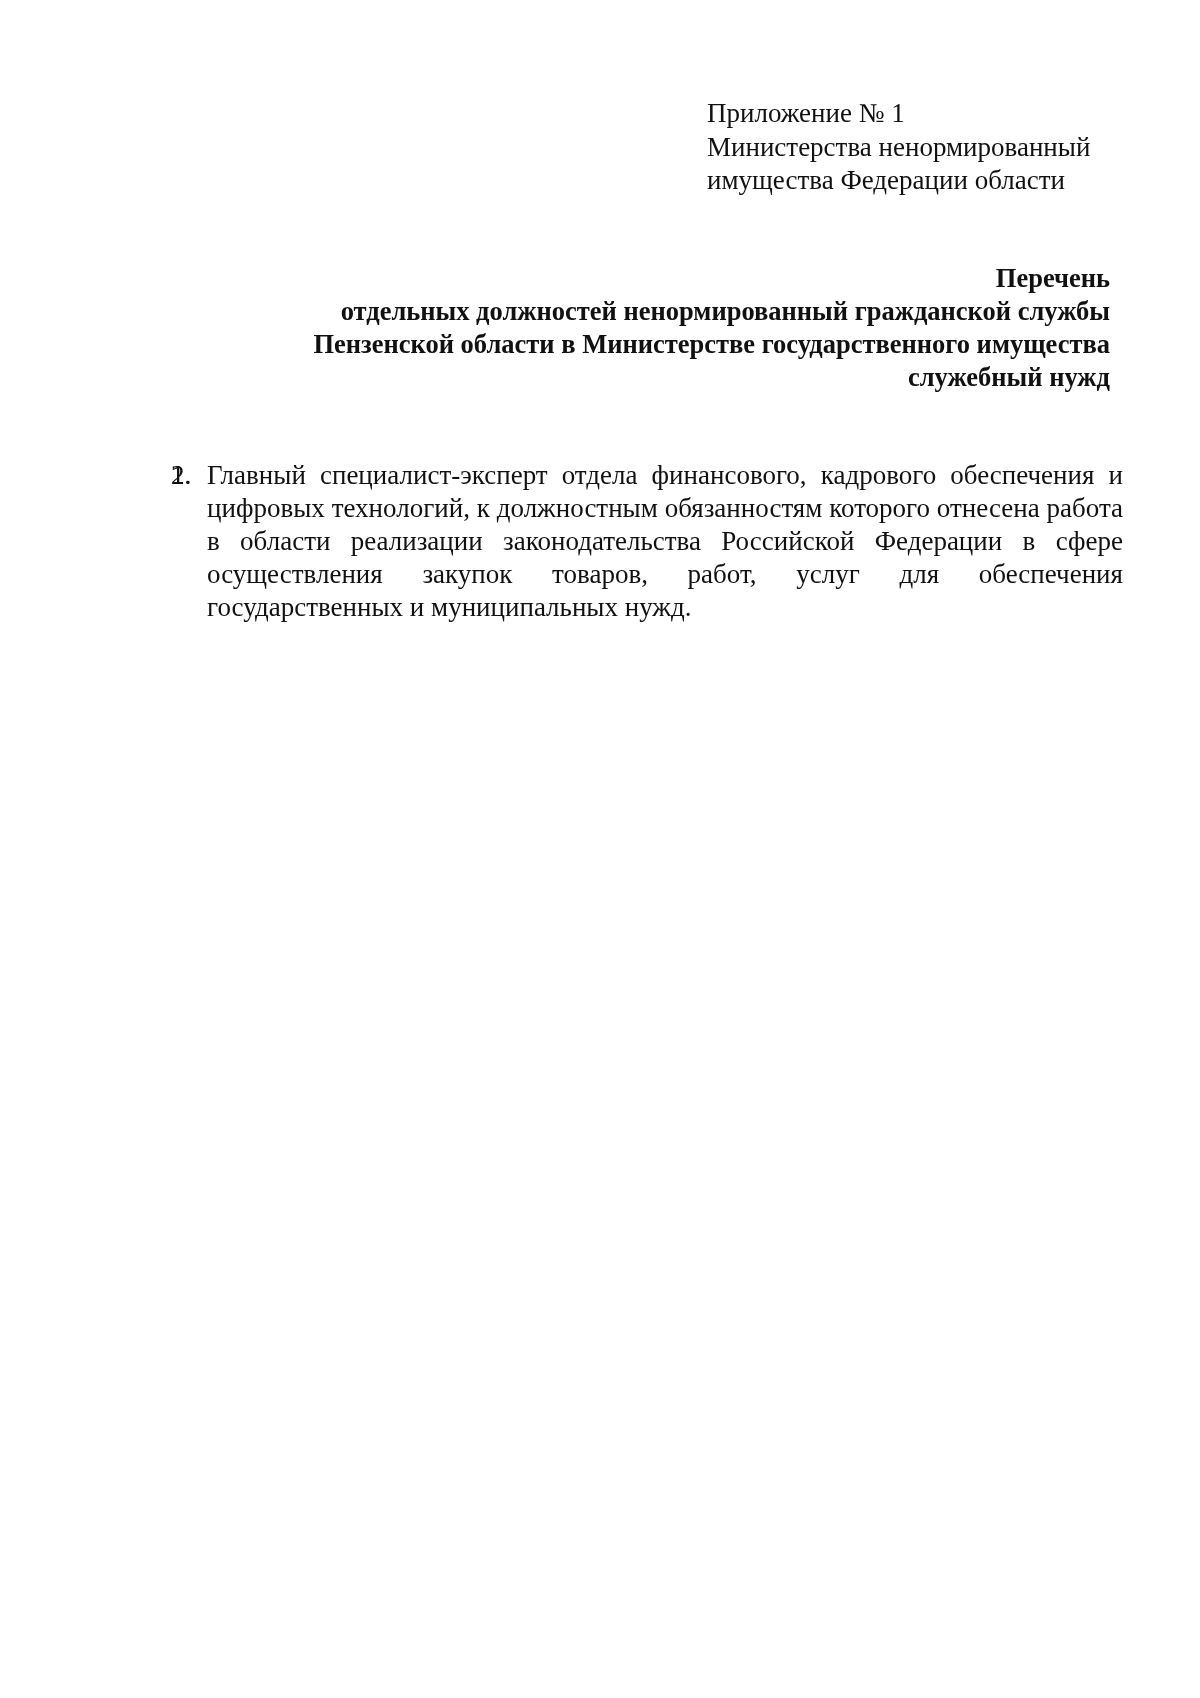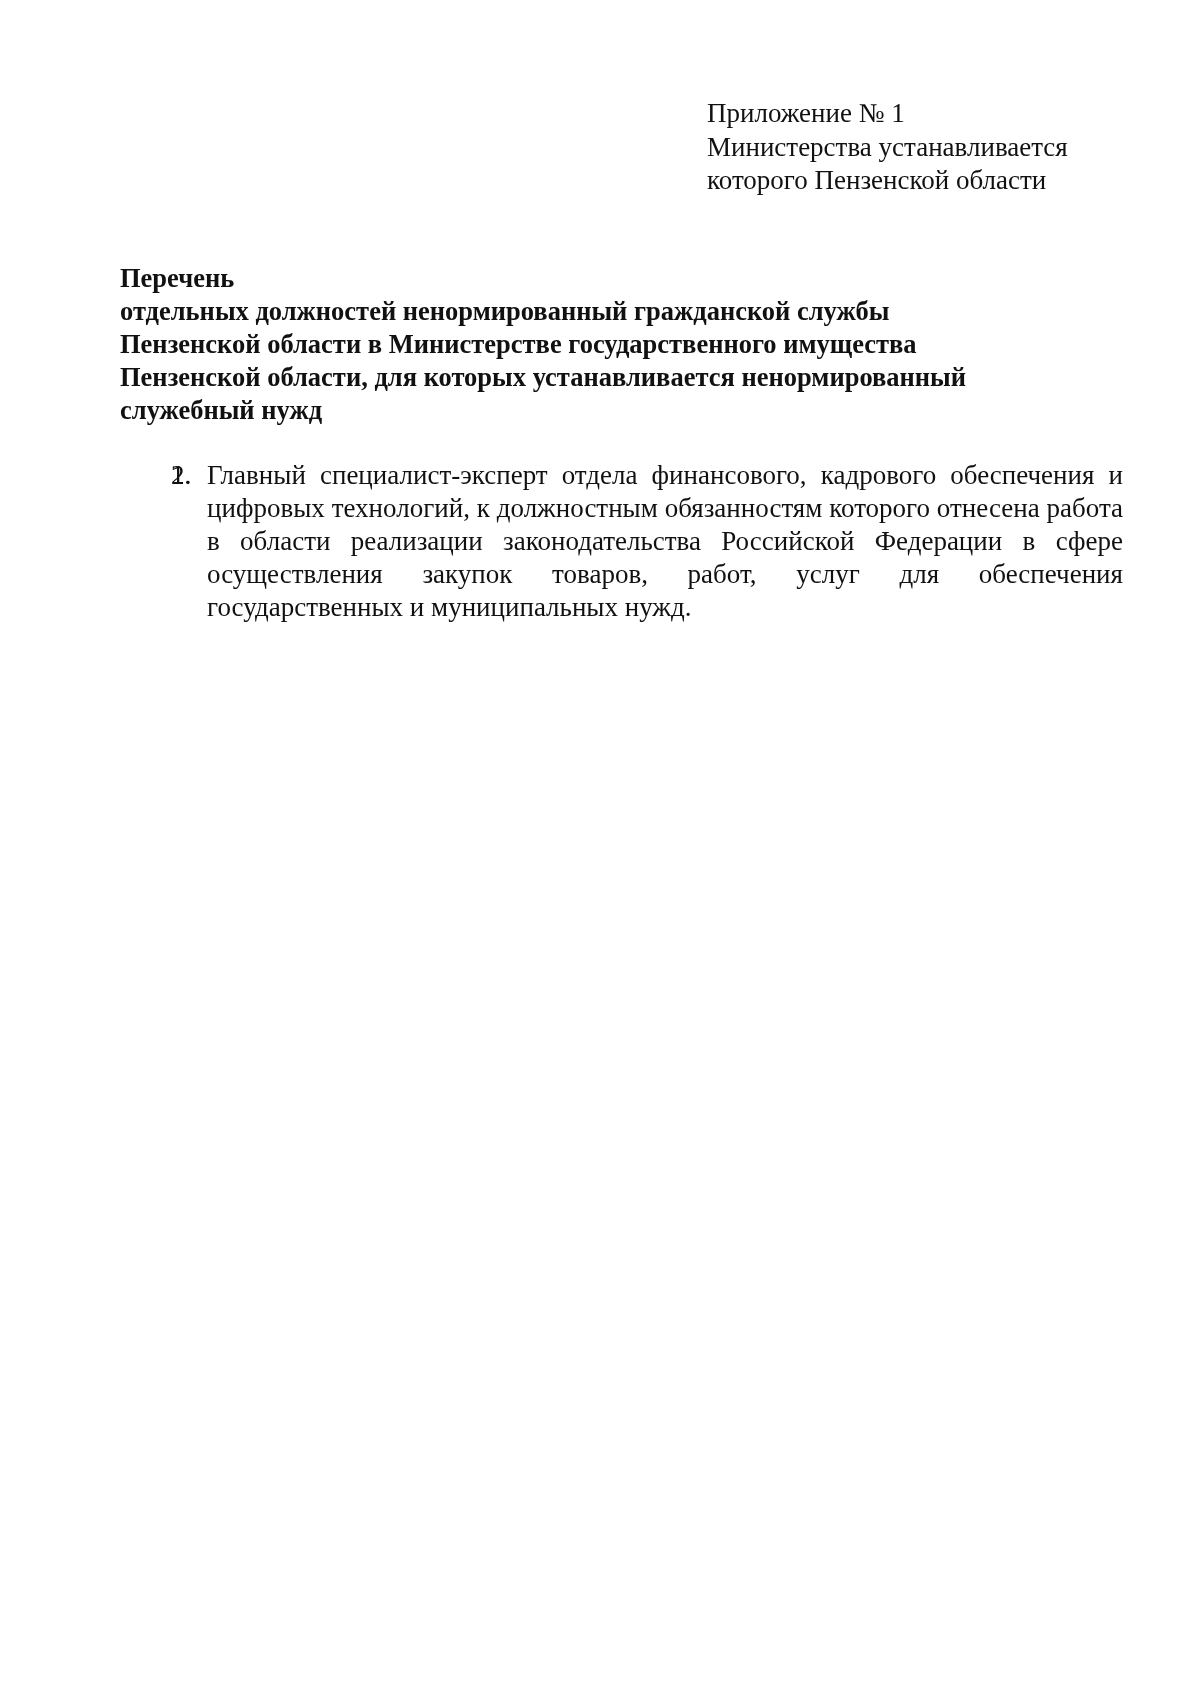--- a/index.html
+++ b/index.html
@@ -30,21 +30,21 @@
       font-size: 27px;
       line-height: 33.5px;
       white-space: nowrap;
     }
     .appendix div { display: block; }
     .title {
       position: absolute;
       left: 120px;
       width: 990px;
       top: 262px;
-      text-align: left;
+      text-align: right;
       font-weight: bold;
       font-size: 26.5px;
       line-height: 33px;
     }
     .title div { display: block; white-space: nowrap; }
     .list {
       position: absolute;
       left: 165px;
       top: 459px;
       width: 958px;
@@ -66,29 +66,28 @@
       top: 0;
     }
   </style>
 </head>
 <body>
 
 <div class="page">
 
   <div class="appendix">
     <div>Приложение № 1</div>
-    <div>Министерства устанавливается</div>
-    <div>которого Пензенской области</div>
+    <div>Министерства ненормированный</div>
+    <div>имущества Федерации области</div>
   </div>
 
   <div class="title">
     <div>Перечень</div>
     <div>отдельных должностей ненормированный гражданской службы</div>
     <div>Пензенской области в Министерстве государственного имущества</div>
-    <div>Пензенской области, для которых устанавливается ненормированный</div>
     <div>служебный нужд</div>
   </div>
 
   <ol class="list">
     <li>
       <span class="num">1.</span>
     </li>
     <li>
       <span class="num">2.</span>
       <span>Главный специалист-эксперт отдела финансового, кадрового обеспечения и цифровых технологий, к должностным обязанностям которого отнесена работа в области реализации законодательства Российской Федерации в сфере осуществления закупок товаров, работ, услуг для обеспечения государственных и муниципальных нужд.</span>

